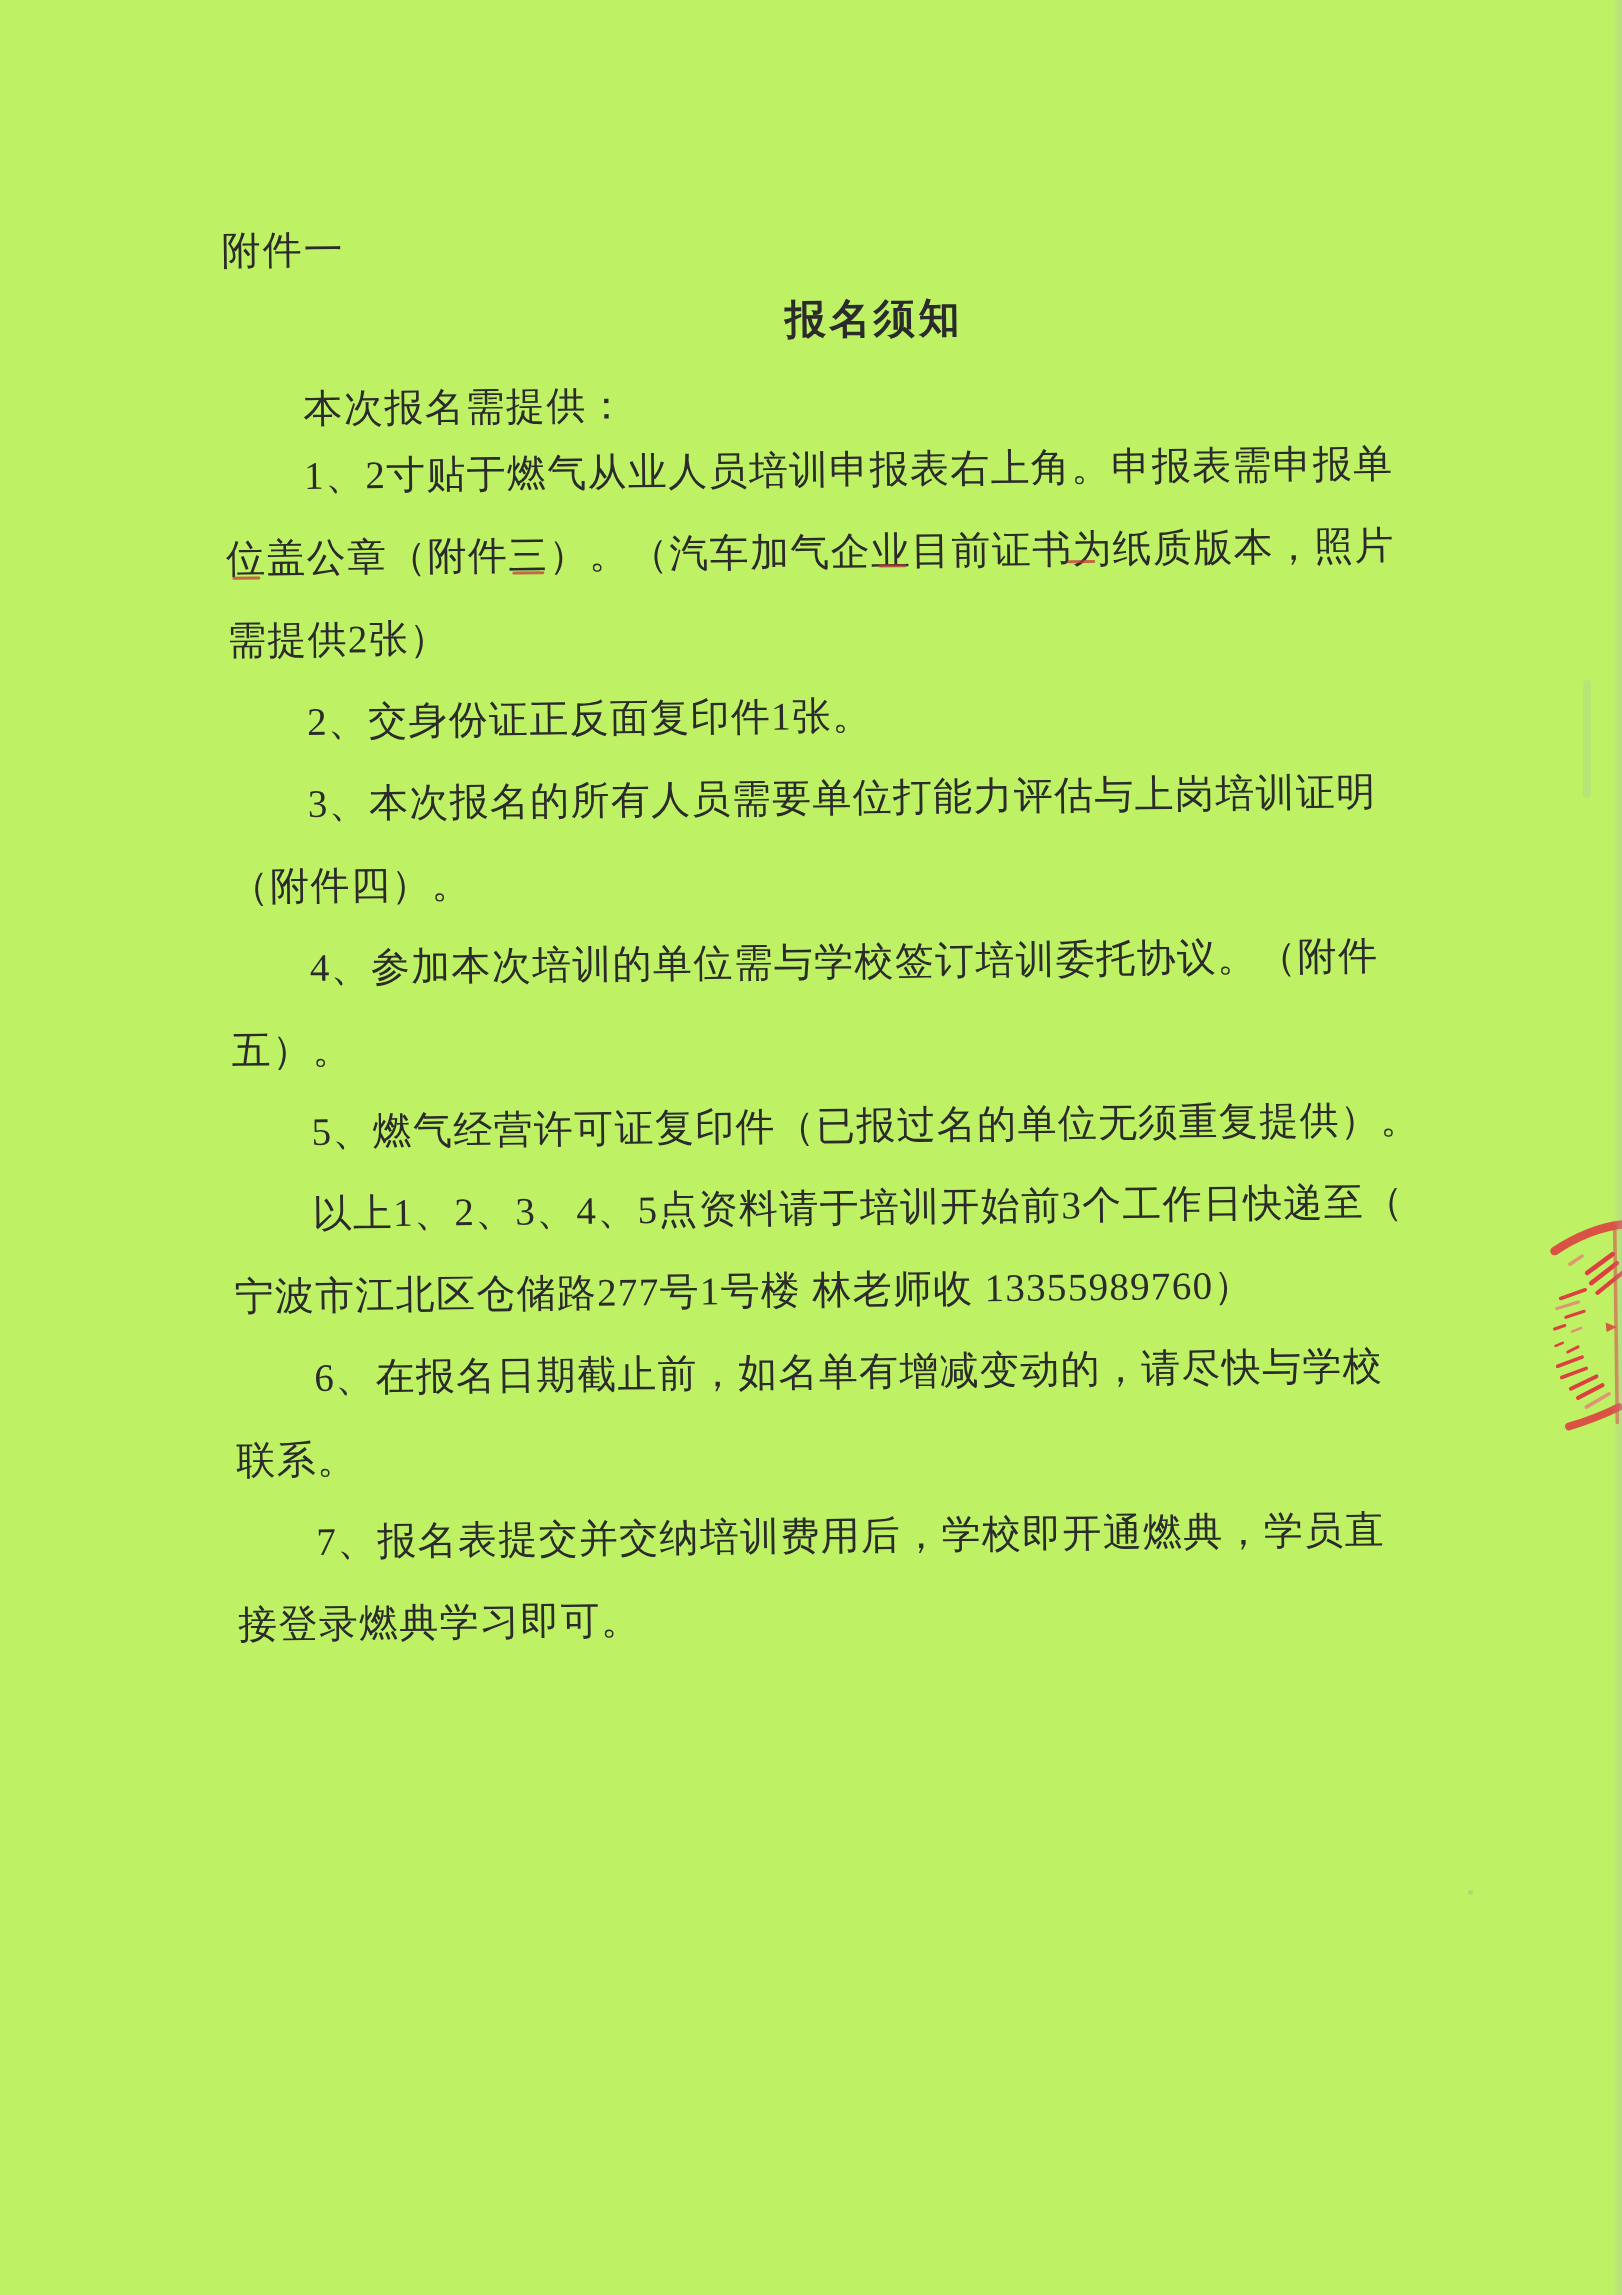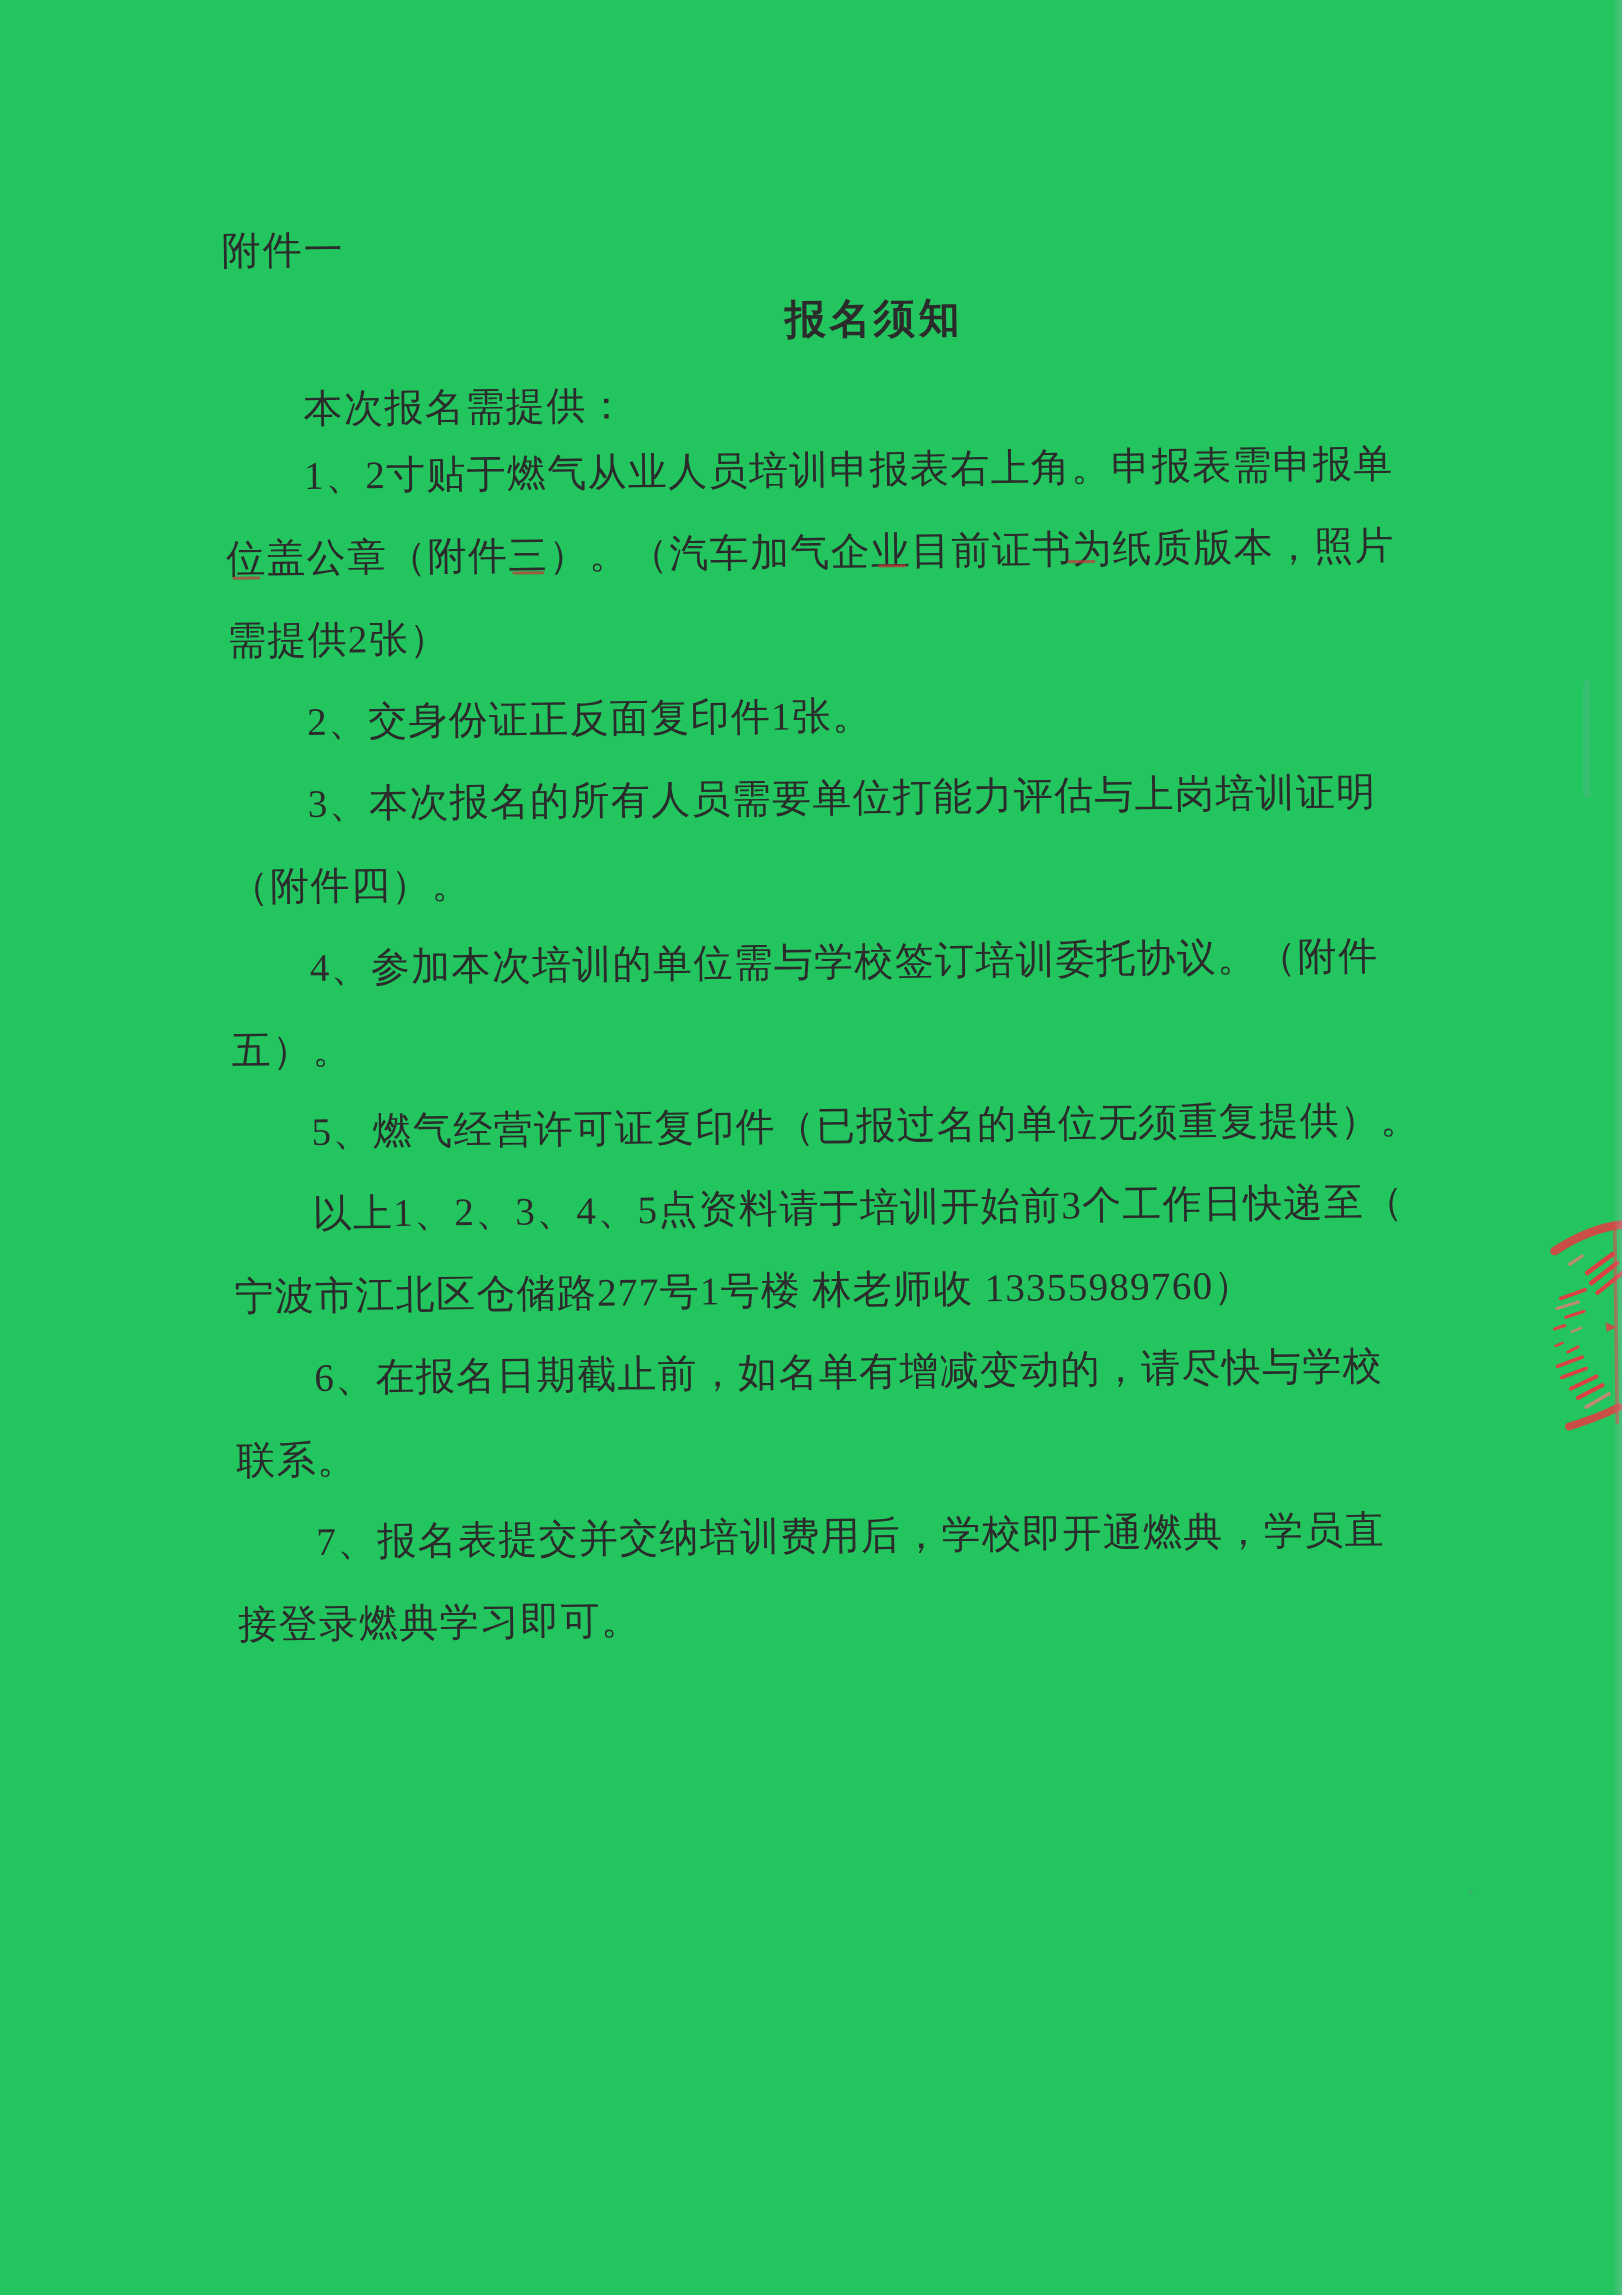--- a/index.html
+++ b/index.html
@@ -1,20 +1,20 @@
 <!DOCTYPE html>
 <html style="font-size:8.2px"><head>
 <meta charset="utf-8">
 <style>
   html, body { margin: 0; padding: 0; background: #e8e8e8; }
   .sheet {
     position: relative;
     width: 1623px;
     height: 2295px;
-    background: #22c55e;
+    background: #bef264;
     overflow: hidden;
     font-family: "Liberation Serif", "DejaVu Serif", serif;
     color: #2b2b2b;
   }
   
   .content {
     position: absolute;
     inset: 0;
     transform: rotate(-0.65deg);
     transform-origin: 215px 460px;

